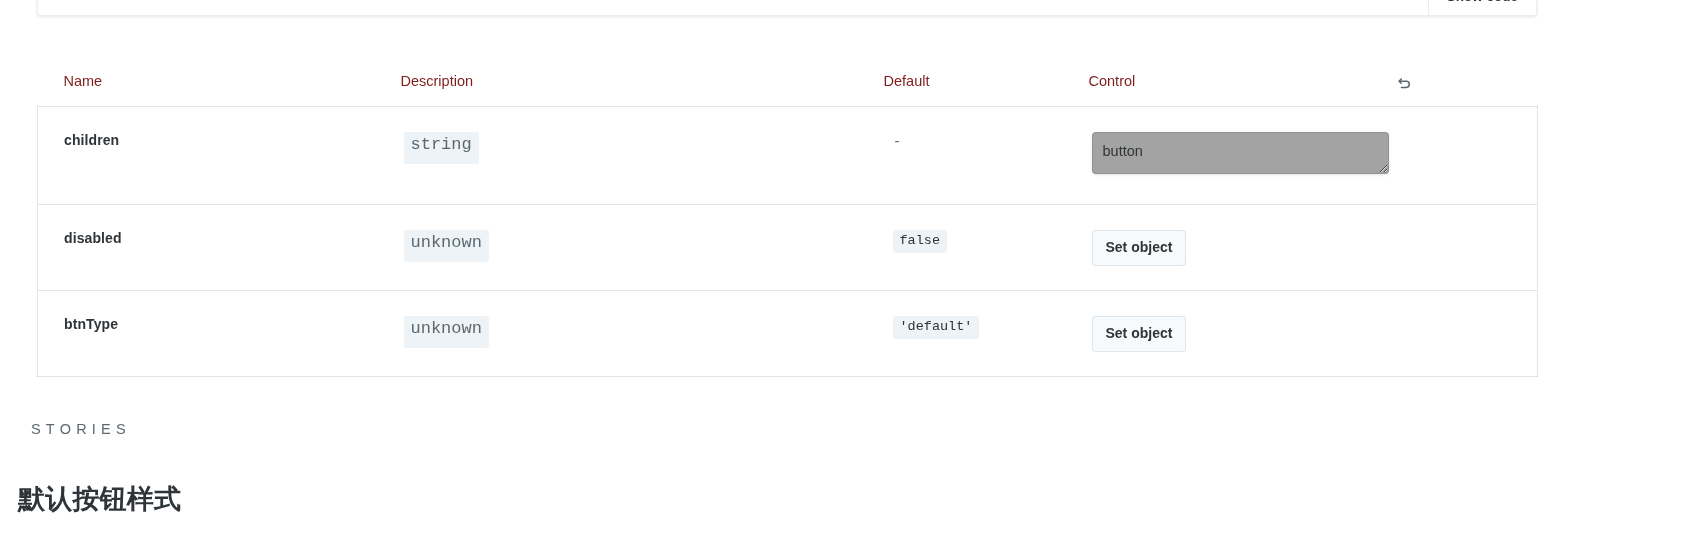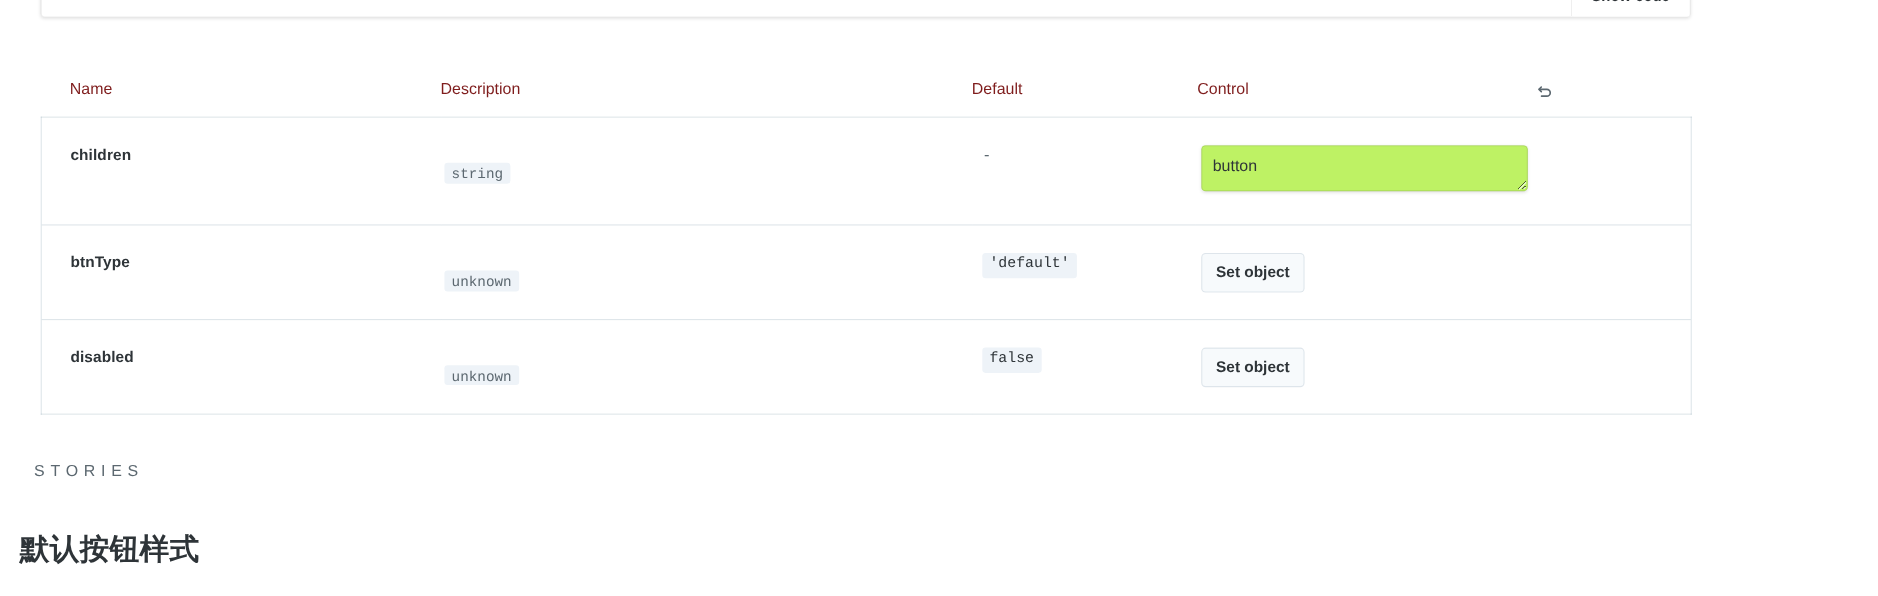--- a/index.html
+++ b/index.html
@@ -125,27 +125,26 @@
   .arg-name {
     font-weight: 700;
     font-size: 14px;
     color: #2e3438;
     letter-spacing: 0.1px;
   }
 
   .type-badge {
     display: inline-block;
     font-family: "Liberation Mono", monospace;
-    font-size: 13px;
+    font-size: 17px;
     color: #5c6870;
     background: #eef3f8;
     border-radius: 3px;
-    padding: 3px 7px 0 7px;
+    padding: 3px 7px 9px 7px;
     line-height: 1.2;
-    margin-top: 16px;
   }
 
   .default-dash {
     color: #5c6870;
     font-size: 15px;
     display: inline-block;
     padding-left: 2px;
   }
 
   .default-badge {
@@ -166,21 +165,21 @@
     resize: vertical;
     border: 1px solid rgba(0,0,0,0.10);
     border-radius: 4px;
     box-shadow: rgba(0,0,0,0.10) 0 1px 3px 0;
     font-family: "Liberation Sans", sans-serif;
     font-size: 14.5px;
     color: #2e3438;
     padding: 10px 10px;
     line-height: 1.2;
     outline: none;
-    background: #bef264;
+    background: #a3a3a3;
     display: block;
     overflow: hidden;
   }
 
   .set-object-btn {
     display: inline-block;
     font-family: "Liberation Sans", sans-serif;
     font-size: 14px;
     font-weight: 700;
     color: #2e3438;
@@ -267,54 +266,54 @@
       <td class="last">
         <div class="cell-inner pad-ctl">
           <textarea class="control-textarea" rows="1" value="button" style="">button</textarea>
         </div>
       </td>
     </tr>
 
     <tr>
       <td class="first">
         <div class="cell-inner">
-          <span class="arg-name">btnType</span>
+          <span class="arg-name">disabled</span>
         </div>
       </td>
       <td>
         <div class="cell-inner pad-desc">
           <span class="type-badge">unknown</span>
         </div>
       </td>
       <td>
         <div class="cell-inner pad-def">
-          <span class="default-badge">'default'</span>
+          <span class="default-badge">false</span>
         </div>
       </td>
       <td class="last">
         <div class="cell-inner pad-ctl">
           <button class="set-object-btn">Set object</button>
         </div>
       </td>
     </tr>
 
     <tr>
       <td class="first">
         <div class="cell-inner">
-          <span class="arg-name">disabled</span>
+          <span class="arg-name">btnType</span>
         </div>
       </td>
       <td>
         <div class="cell-inner pad-desc">
           <span class="type-badge">unknown</span>
         </div>
       </td>
       <td>
         <div class="cell-inner pad-def">
-          <span class="default-badge">false</span>
+          <span class="default-badge">'default'</span>
         </div>
       </td>
       <td class="last">
         <div class="cell-inner pad-ctl">
           <button class="set-object-btn">Set object</button>
         </div>
       </td>
     </tr>
 
   </tbody>

